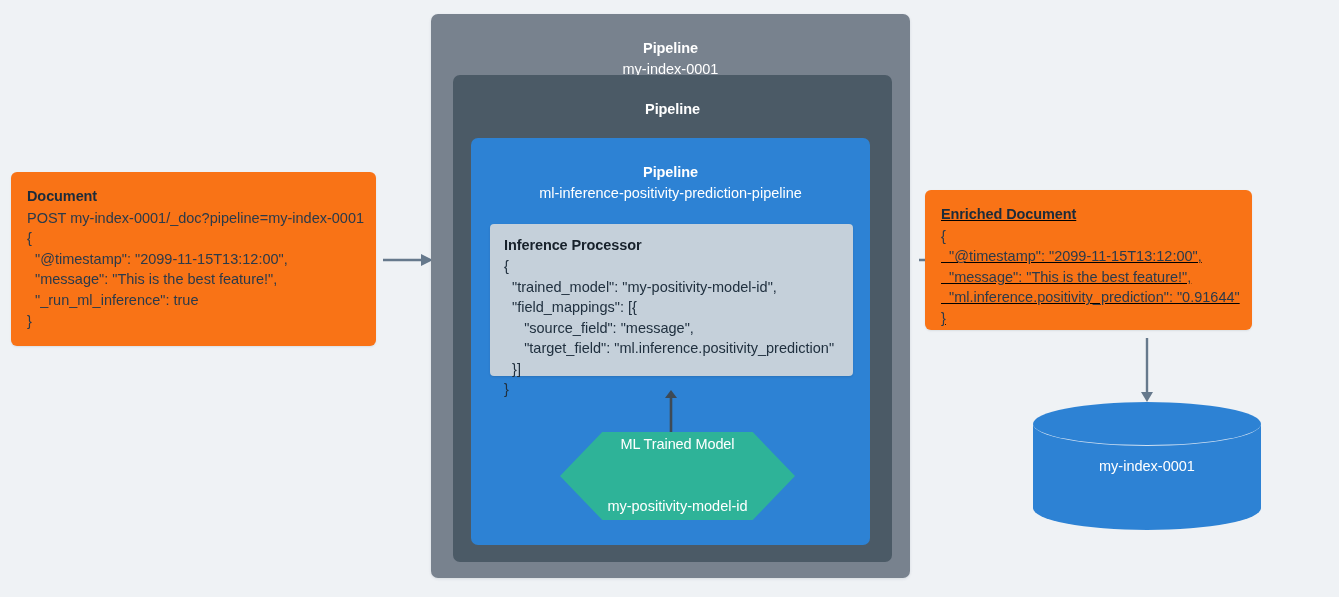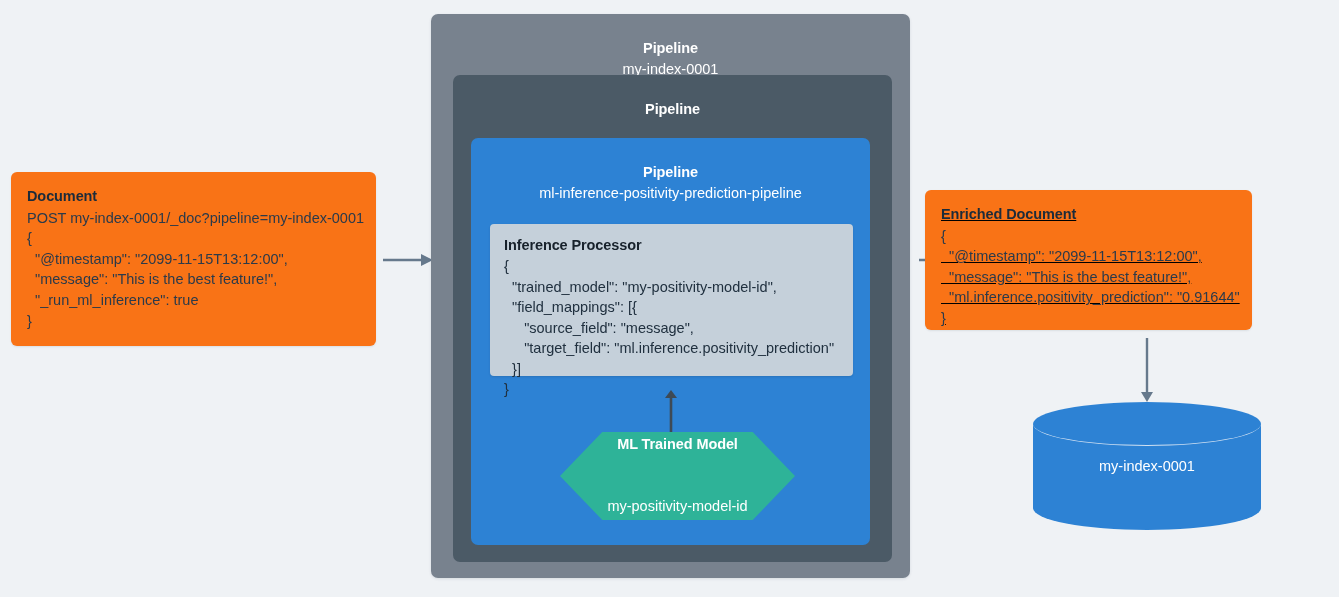--- a/index.html
+++ b/index.html
@@ -91,21 +91,21 @@
     position: absolute;
     background: #2eb398;
     clip-path: polygon(18% 0%, 82% 0%, 100% 50%, 82% 100%, 18% 100%, 0% 50%);
     display: flex;
     flex-direction: column;
     align-items: center;
     justify-content: center;
     color: #ffffff;
     text-align: center;
   }
-  .hex-title { font-weight: bold; font-size: 14.5px; line-height: 1.5; letter-spacing: -0.1px; }
+  .hex-title { font-weight: normal; font-size: 14.5px; line-height: 1.5; letter-spacing: -0.1px; }
   .hex-sub   { font-size: 14.5px; line-height: 1.5; margin-top: 40px; }
 
   
   .cylinder { position: absolute; }
   .cyl-body {
     position: absolute;
     left: 0; right: 0; top: 22px; bottom: 22px;
     background: #2d82d4;
   }
   .cyl-top {

